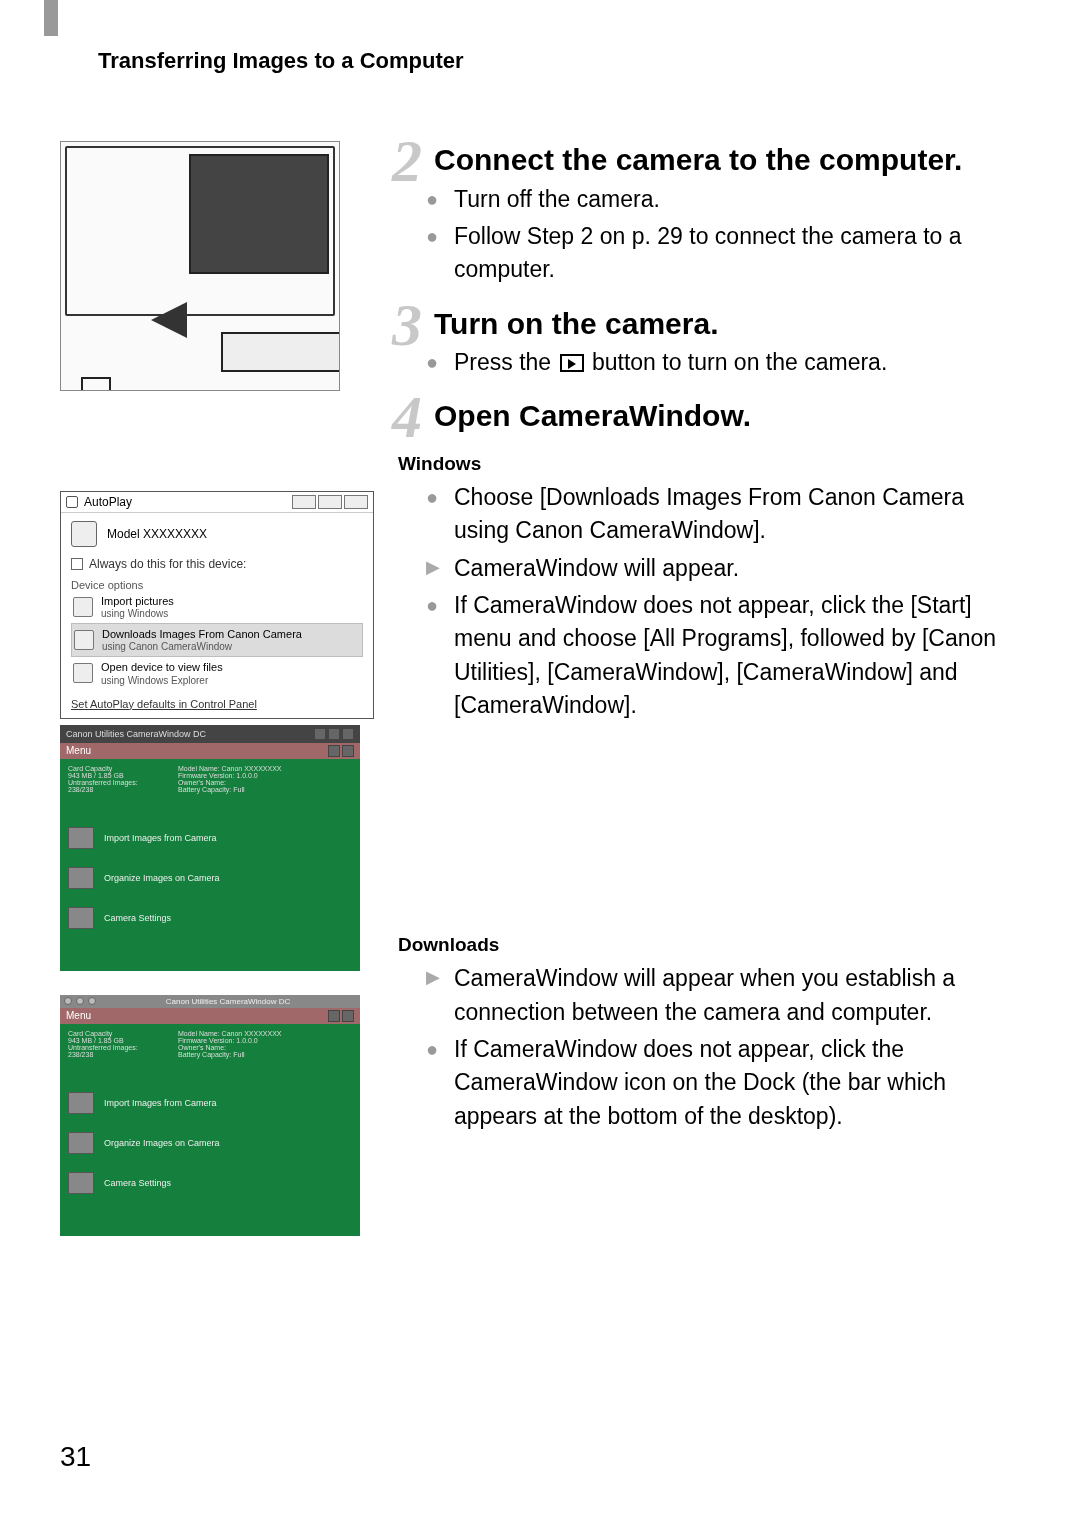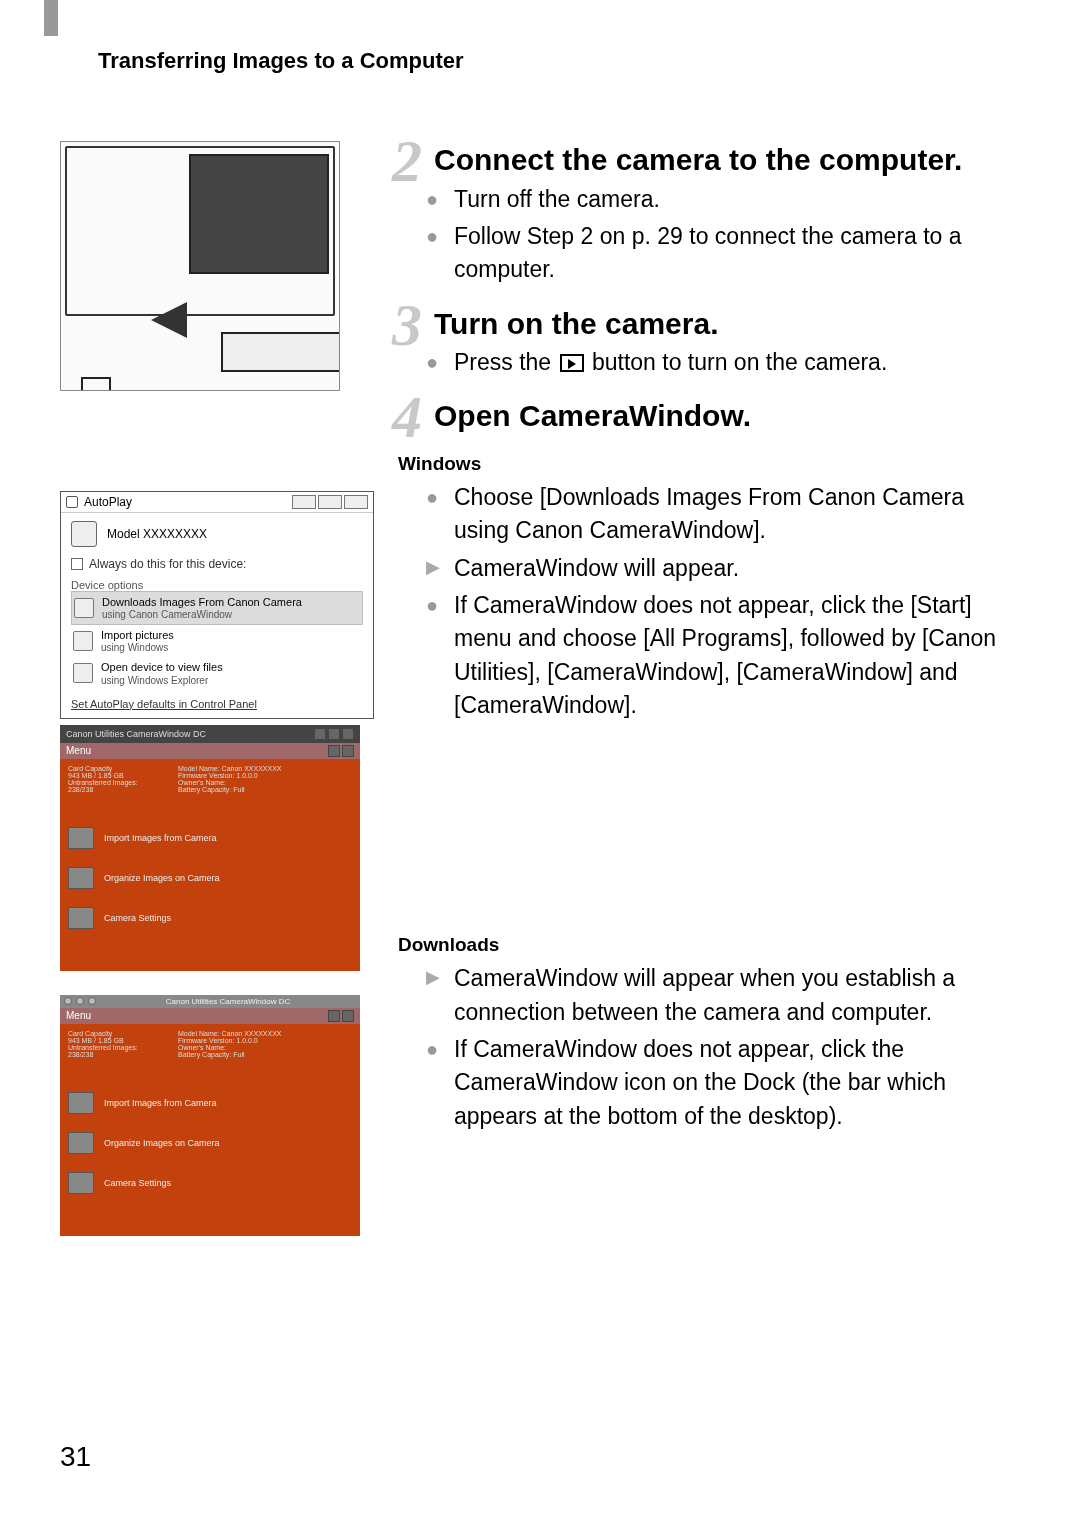--- a/index.html
+++ b/index.html
@@ -142,21 +142,21 @@
   .opt-item{ display:flex;align-items:center;gap:8px;padding:4px 2px; }
   .opt-item.highlight{ background:#dcdcdc; border:1px solid #bdbdbd; }
   .opt-item .small-icon{ width:20px;height:20px;border:1px solid #777;background:#eee;border-radius:2px;flex-shrink:0; }
   .opt-main{ font-size:11px; line-height:1.2; }
   .opt-sub{ font-size:10px;color:#555; }
   .ap-link{ text-decoration:underline;font-size:11px;color:#333;margin-top:8px;display:block; }
 
   
   .cwin {
     width: 300px;
-    background: #c2410c;
+    background: #15803d;
     color: #ddd;
     font-size: 9px;
     margin-bottom: 24px;
   }
   .cwin .cw-title{ background:#444;padding:3px 6px;font-size:9px;display:flex;justify-content:space-between;align-items:center; }
   .cwin .cw-menu{ background:#a06868;color:#fff;padding:2px 6px;font-size:10px;display:flex;justify-content:space-between; }
   .cwin .cw-info{ display:flex;gap:20px;padding:6px 8px;font-size:7px; }
   .cwin .cw-info-l{ width:90px; }
   .cwin .cw-body{ padding:10px 8px 24px; }
   .cw-action{ display:flex;align-items:center;gap:10px;margin:18px 0; }
@@ -203,32 +203,32 @@
         <div class="ap-device">
           <div class="dev-icon"></div>
           <span>Model XXXXXXXX</span>
         </div>
         <div class="ap-check">
           <span class="box"></span>
           <span>Always do this for this device:</span>
         </div>
         <div class="group-label">Device options</div>
 
+        <div class="opt-item">
+          <div class="small-icon"></div>
+          <div>
+            <div class="opt-main">Import pictures</div>
+            <div class="opt-sub">using Windows</div>
+          </div>
+        </div>
         <div class="opt-item highlight">
           <div class="small-icon"></div>
           <div>
             <div class="opt-main">Downloads Images From Canon Camera</div>
             <div class="opt-sub">using Canon CameraWindow</div>
-          </div>
-        </div>
-        <div class="opt-item">
-          <div class="small-icon"></div>
-          <div>
-            <div class="opt-main">Import pictures</div>
-            <div class="opt-sub">using Windows</div>
           </div>
         </div>
         <div class="opt-item">
           <div class="small-icon"></div>
           <div>
             <div class="opt-main">Open device to view files</div>
             <div class="opt-sub">using Windows Explorer</div>
           </div>
         </div>
         <span class="ap-link">Set AutoPlay defaults in Control Panel</span>

